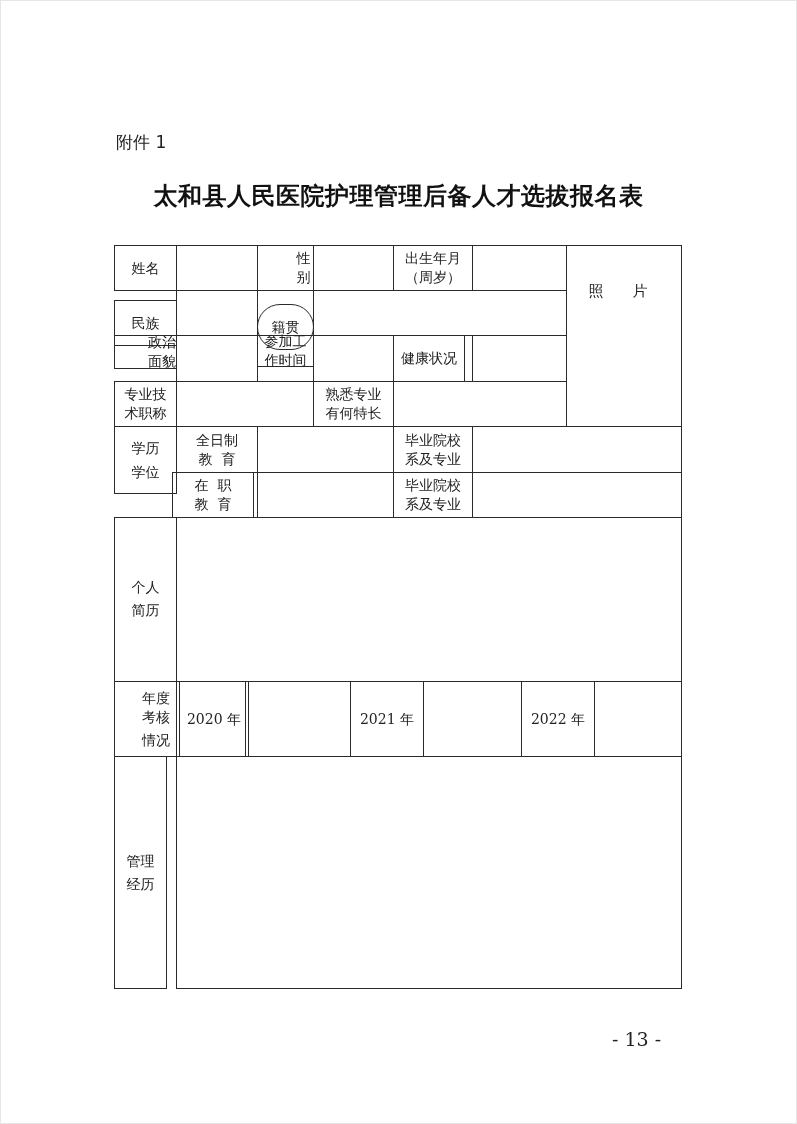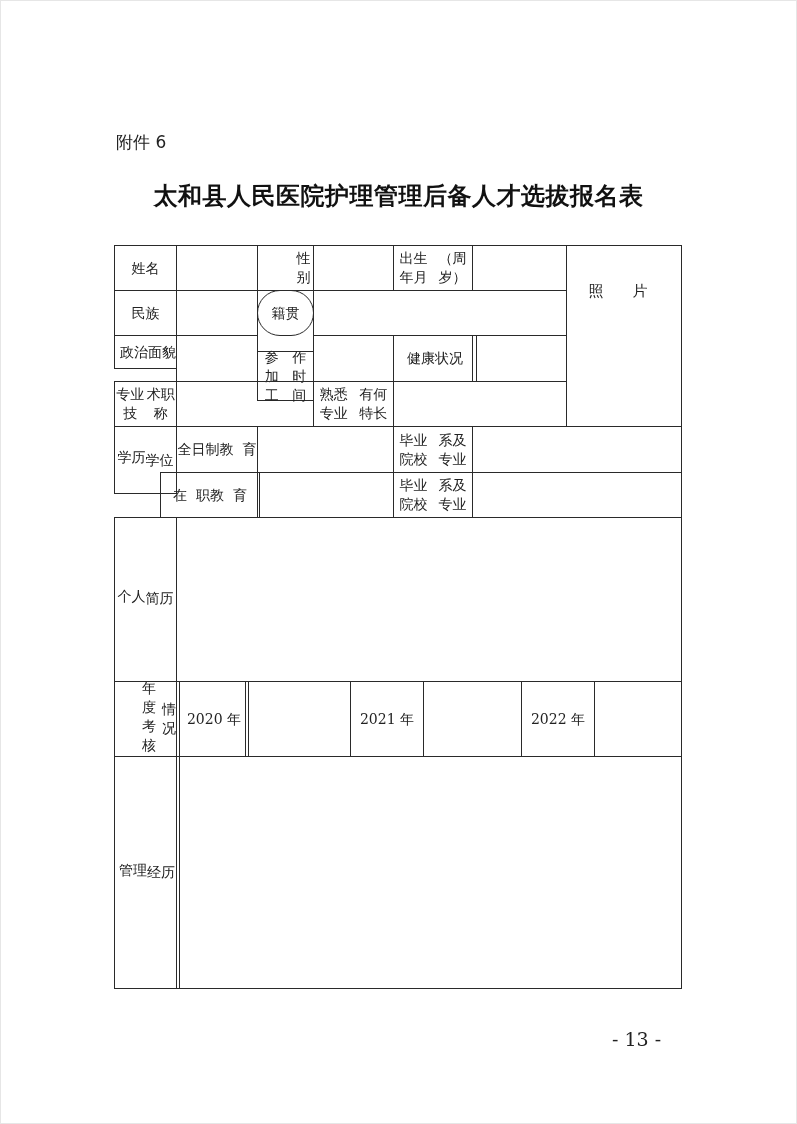--- a/index.html
+++ b/index.html
@@ -6,32 +6,32 @@
   body { width:797px; height:1124px; position:relative; overflow:hidden;
          font-family:"DejaVu Sans", sans-serif; color:#1a1a1a; }
   .page-frame { position:absolute; left:0; top:0; width:795px; height:1122px; border:1px solid #e6e6e6; }
   .attach { position:absolute; left:116px; top:131px; font-size:17px; color:#222; }
   .title { position:absolute; left:0; width:797px; top:180px; text-align:center;
            font-size:24px; font-weight:bold; color:#111; letter-spacing:0.5px; }
   .cell { position:absolute; box-sizing:border-box; border:1px solid #2a2a2a;
           display:flex; align-items:center; justify-content:center; text-align:center;
           font-size:14px; line-height:19px; color:#222; }
   .cell span { display:block; }
-  .lines { display:flex; flex-direction:row; align-items:center; }
+  .lines { display:flex; flex-direction:column; align-items:center; }
   .serif { font-family:"DejaVu Serif", serif; font-size:14px; }
   .photo-label { letter-spacing:12px; font-family:"DejaVu Serif", serif; font-size:15px; }
   .page-num { position:absolute; left:612px; top:1028px; font-family:"DejaVu Serif", serif;
               font-size:19px; color:#222; }
 </style>
 </head>
 <body>
 
 <div class="page-frame"></div>
 
-<div class="attach">附件 6</div>
+<div class="attach">附件 1</div>
 <div class="title">太和县人民医院护理管理后备人才选拔报名表</div>
 
 <div>
 
   <div class="cell" style="left:114px;top:245px;width:63px;height:46px;">
       <span>姓名</span>
     </div>
   <div class="cell" style="left:176px;top:245px;width:82px;height:46px;"></div>
   <div class="cell" style="left:257px;top:245px;width:57px;height:46px;padding-left:36px;">
       <span>性别</span>
@@ -41,44 +41,44 @@
     <div class="lines">
         <span>出生年月</span>
         <span>（周岁）</span>
       </div>
   </div>
   <div class="cell" style="left:472px;top:245px;width:95px;height:46px;"></div>
   <div class="cell" style="left:566px;top:245px;width:116px;height:182px;">
       <span class="photo-label" style="margin-bottom:0;position:relative;top:-45px;">照 片</span>
     </div>
 
-  <div class="cell" style="left:114px;top:290px;width:63px;height:46px;">
+  <div class="cell" style="left:114px;top:300px;width:63px;height:46px;">
       <span>民族</span>
     </div>
   <div class="cell" style="left:176px;top:290px;width:82px;height:46px;"></div>
-  <div class="cell" style="left:257px;top:290px;width:57px;height:46px;border-radius:23px;">
+  <div class="cell" style="left:257px;top:304px;width:57px;height:46px;border-radius:23px;">
       <span>籍贯</span>
     </div>
   <div class="cell" style="left:313px;top:290px;width:254px;height:46px;"></div>
 
   <div class="cell" style="left:114px;top:335px;width:63px;height:34px;justify-content:flex-end;">
     <div class="lines">
         <span>政治</span>
         <span>面貌</span>
       </div>
   </div>
   <div class="cell" style="left:176px;top:335px;width:82px;height:47px;"></div>
-  <div class="cell" style="left:257px;top:335px;width:57px;height:50px;margin-top:16px;">
+  <div class="cell" style="left:257px;top:335px;width:57px;height:32px;">
     <div class="lines">
         <span>参加工</span>
         <span>作时间</span>
       </div>
   </div>
   <div class="cell" style="left:313px;top:335px;width:81px;height:47px;"></div>
-  <div class="cell" style="left:393px;top:335px;width:84px;height:47px;text-align:right;">
+  <div class="cell" style="left:393px;top:335px;width:72px;height:47px;text-align:right;">
       <span>健康状况</span>
     </div>
   <div class="cell" style="left:472px;top:335px;width:95px;height:47px;"></div>
 
   <div class="cell" style="left:114px;top:381px;width:63px;height:46px;">
     <div class="lines">
         <span>专业技</span>
         <span>术职称</span>
       </div>
   </div>
@@ -105,21 +105,21 @@
   </div>
   <div class="cell" style="left:257px;top:426px;width:137px;height:47px;"></div>
   <div class="cell" style="left:393px;top:426px;width:80px;height:47px;">
     <div class="lines">
         <span>毕业院校</span>
         <span>系及专业</span>
       </div>
   </div>
   <div class="cell" style="left:472px;top:426px;width:210px;height:47px;"></div>
 
-  <div class="cell" style="left:160px;top:472px;width:100px;height:46px;">
+  <div class="cell" style="left:172px;top:472px;width:82px;height:46px;">
     <div class="lines">
         <span style="white-space:pre;">在  职</span>
         <span style="white-space:pre;">教  育</span>
       </div>
   </div>
   <div class="cell" style="left:257px;top:472px;width:137px;height:46px;"></div>
   <div class="cell" style="left:393px;top:472px;width:80px;height:46px;">
     <div class="lines">
         <span>毕业院校</span>
         <span>系及专业</span>
@@ -147,21 +147,21 @@
   <div class="cell" style="left:245px;top:681px;width:106px;height:76px;"></div>
   <div class="cell serif" style="left:350px;top:681px;width:74px;height:76px;">
       <span>2021 年</span>
     </div>
   <div class="cell" style="left:423px;top:681px;width:99px;height:76px;"></div>
   <div class="cell serif" style="left:521px;top:681px;width:74px;height:76px;">
       <span>2022 年</span>
     </div>
   <div class="cell" style="left:594px;top:681px;width:88px;height:76px;"></div>
 
-  <div class="cell" style="left:114px;top:756px;width:66px;height:233px;">
+  <div class="cell" style="left:114px;top:756px;width:53px;height:233px;">
     <div class="lines">
         <span style="margin-bottom:4px;">管理</span>
         <span>经历</span>
       </div>
   </div>
   <div class="cell" style="left:176px;top:756px;width:506px;height:233px;"></div>
 </div>
 
 <div class="page-num">- 13 -</div>
 

